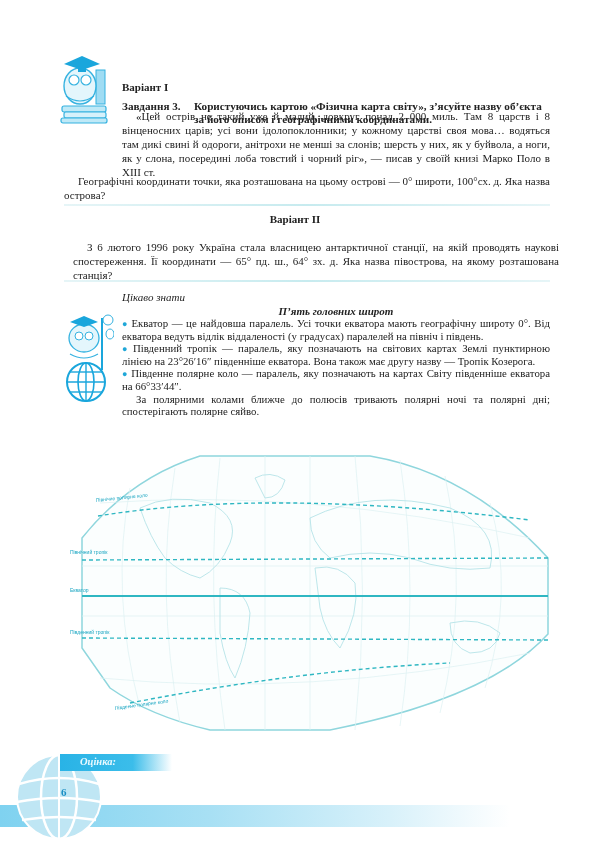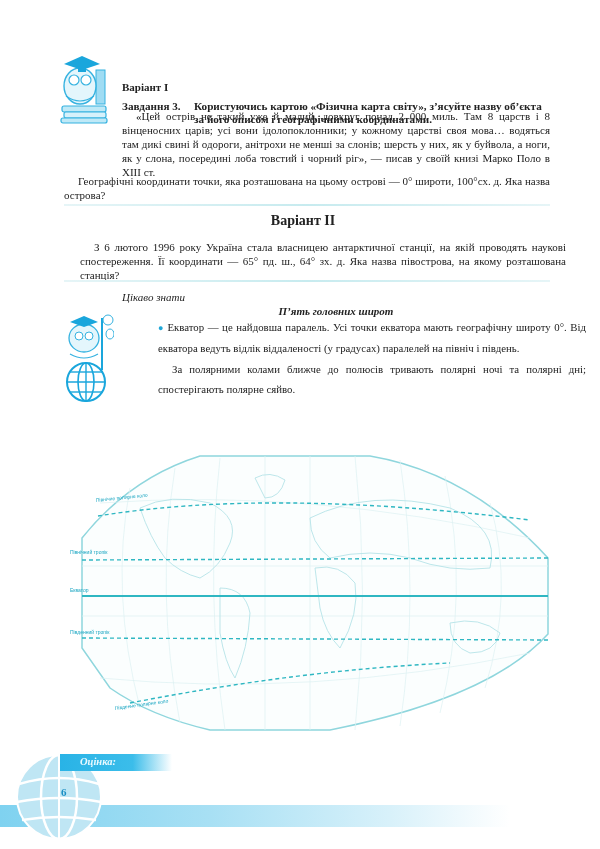--- a/index.html
+++ b/index.html
@@ -17,26 +17,26 @@
   .var1-title { position: absolute; left: 122px; top: 81px; width: 428px; text-align: left; font-weight: bold; font-size: 11px; }
 
   .para { position: absolute; font-size: 11px; line-height: 14px; text-align: justify; margin-top: 12px; }
   .p-quote { left: 122px; top: 97px; width: 428px; text-indent: 14px; }
   .p-coords1 { left: 64px; top: 162px; width: 486px; text-indent: 14px; }
 
   .divider { position: absolute; left: 64px; width: 486px; height: 2px; background: linear-gradient(to right, #e6f5f7, #c7ebef 50%, #e6f5f7); }
   .div1 { top: 204px; }
   .div2 { top: 280px; }
 
-  .var2-title { position: absolute; left: 60px; top: 213px; width: 486px; text-align: center; font-weight: bold; font-size: 14px; }
-  .p-var2 { left: 80px; top: 228px; width: 486px; text-indent: 14px; }
+  .var2-title { position: absolute; left: 52px; top: 213px; width: 486px; text-align: center; font-weight: bold; font-size: 11px; }
+  .p-var2 { left: 73px; top: 228px; width: 486px; text-indent: 14px; }
 
   .interest-lbl { position: absolute; left: 122px; top: 291px; font-style: italic; font-weight: normal; font-size: 11px; }
   .lat-title { position: absolute; left: 122px; top: 305px; width: 428px; text-align: center; font-weight: bold; font-size: 11px; font-style: italic; }
-  .facts { position: absolute; left: 122px; top: 317px; width: 428px; font-size: 10.8px; line-height: 20px; text-align: justify; margin-left: 36px; }
+  .facts { position: absolute; left: 122px; top: 317px; width: 428px; font-size: 10.8px; line-height: 12px; text-align: justify; }
   .facts .fact { display: block; }
   .facts .bullet { color: #1fa7d8; font-size: 9px; margin-right: 3px; }
   .facts .tail { display: block; text-indent: 14px; margin-top: 1px; }
 
   .map-wrap { position: absolute; left: 70px; top: 448px; width: 490px; height: 290px; }
 
   .footer-grad { position: absolute; left: 0; top: 805px; width: 600px; height: 22px;
     background: linear-gradient(to right, #7fd2f0 0%, #a8e0f4 35%, #d8f1fa 65%, #ffffff 85%); }
   .score-bar { position: absolute; left: 60px; top: 754px; width: 112px; height: 17px;
     background: linear-gradient(to right, #29b3e6 0%, #3bbdea 65%, rgba(255,255,255,0) 100%); }
@@ -91,20 +91,22 @@
   <line x1="8" y1="62" x2="40" y2="62" stroke="#1aa6dc" stroke-width="1.4"></line>
   <line x1="8" y1="82" x2="40" y2="82" stroke="#1aa6dc" stroke-width="1.4"></line>
   <line x1="24" y1="53" x2="24" y2="91" stroke="#1aa6dc" stroke-width="1.4"></line>
 </svg>
 
 <div class="interest-lbl">Цікаво знати</div>
 <div class="lat-title">П’ять головних широт</div>
 
 <div class="facts">
   <span class="fact"><span class="bullet">●</span><span>Екватор — це найдовша паралель. Усі точки екватора мають географічну широту 0°. Від екватора ведуть відлік віддаленості (у градусах) паралелей на північ і південь.</span></span>
+  <span class="fact"><span class="bullet">●</span><span>Південний тропік — паралель, яку позначають на світових картах Землі пунктирною лінією на 23°26′16″ південніше екватора. Вона також має другу назву — Тропік Козерога.</span></span>
+  <span class="fact"><span class="bullet">●</span><span>Південне полярне коло — паралель, яку позначають на картах Світу південніше екватора на 66°33′44″.</span></span>
   <span class="tail">За полярними колами ближче до полюсів тривають полярні ночі та полярні дні; спостерігають полярне сяйво.</span>
 </div>
 
 <svg class="map-wrap" viewBox="0 0 490 290">
 
   <path d="M12 90 Q60 30 130 8 L300 8 Q400 25 478 110 L478 186 Q420 250 260 282 L140 282 Q80 268 40 240 L12 200 Z" fill="#fbfefe" stroke="#8fd6dd" stroke-width="1.5"></path>
 
   <g stroke="#dcf0f2" stroke-width="0.7" fill="none">
     <path d="M60 40 Q40 145 70 260"></path>
     <path d="M105 20 Q85 145 110 275"></path>

